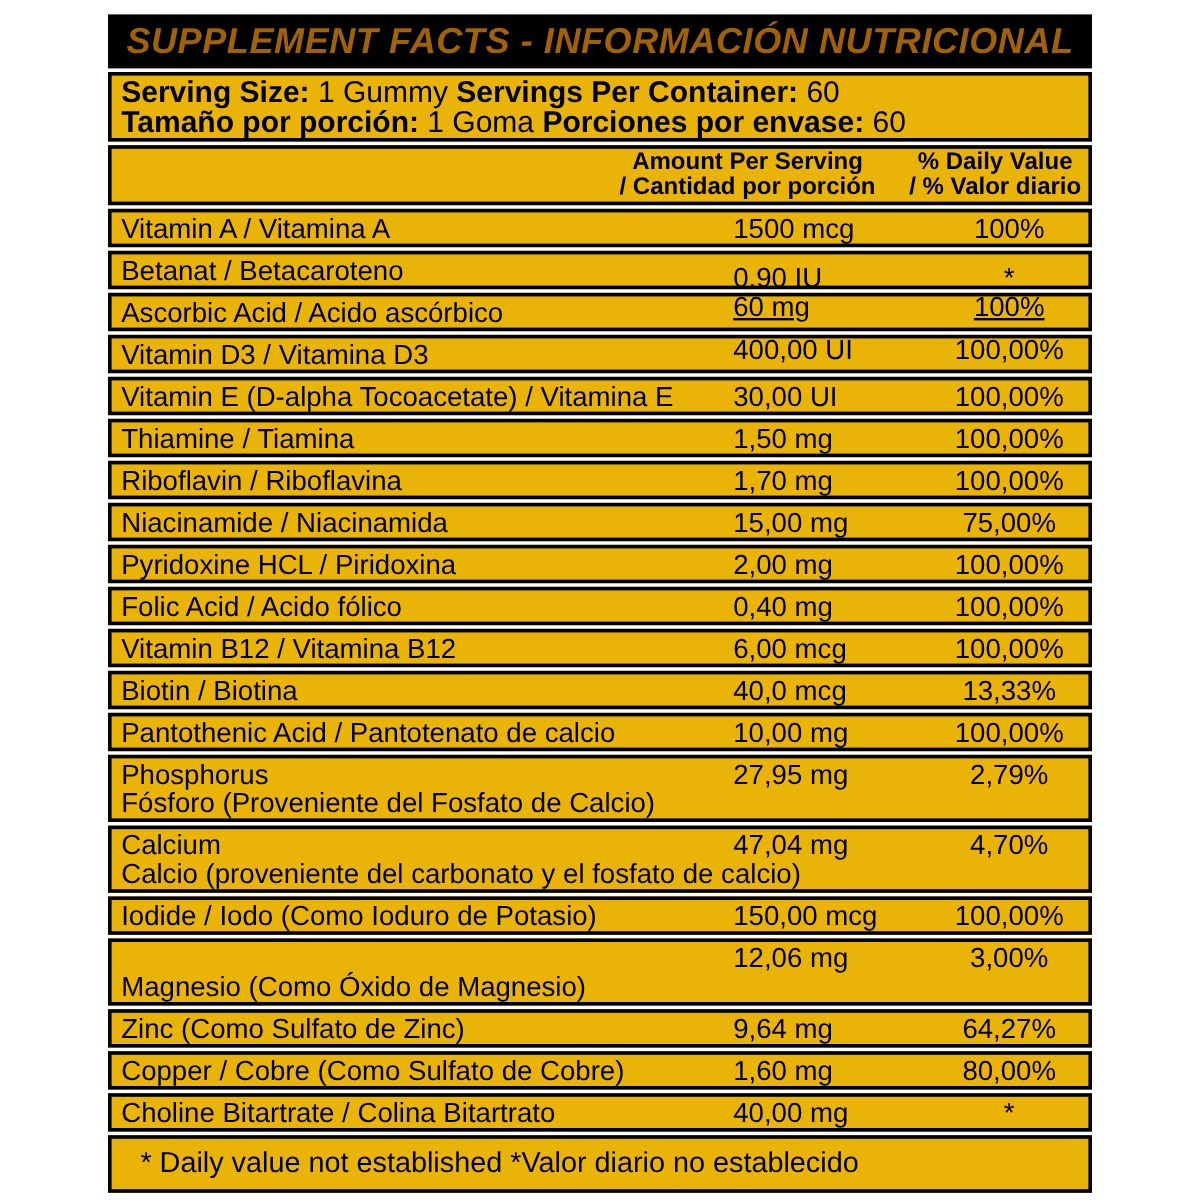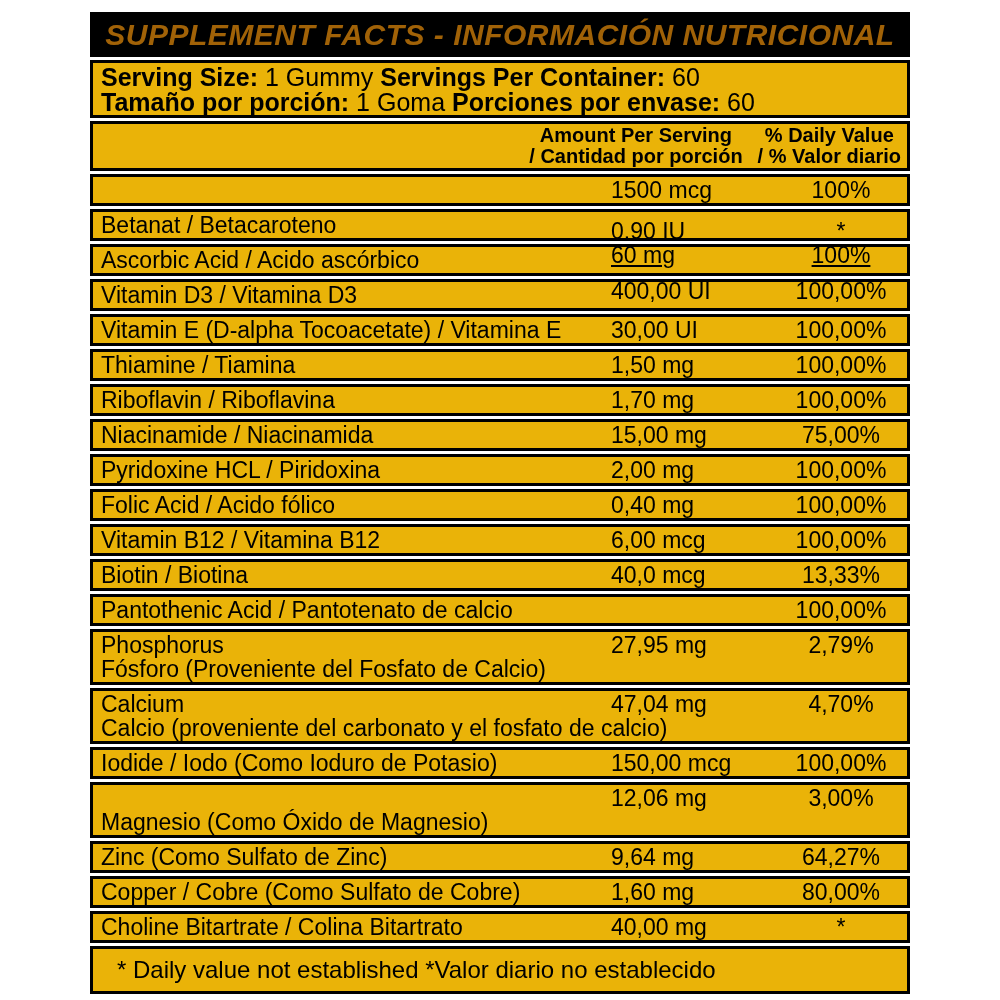--- a/index.html
+++ b/index.html
@@ -50,21 +50,21 @@
   }
   .serving .b { font-weight: bold; }
   .serving div { white-space: nowrap; }
 
   
   .colhdr {
     height: 50px;
     display: flex;
     justify-content: flex-end;
     align-items: center;
-    gap: 15px;
+    gap: 28px;
     padding-right: 6px;
     font-weight: bold;
     font-size: 20px;
     line-height: 21px;
     text-align: center;
   }
 
   
   .row {
     display: grid;
@@ -115,20 +115,21 @@
       <div>/ Cantidad por porción</div>
     </div>
     <div class="hdr-block">
       <div>% Daily Value</div>
       <div>/ % Valor diario</div>
     </div>
   </div>
 
   <div id="rows">
   <div class="box row">
+    <div class="name">Vitamin A / Vitamina A</div>
     <div class="amount">1500 mcg</div>
     <div class="dv">100%</div>
   </div>
 
   <div class="box row">
     <div class="name">Betanat / Betacaroteno</div>
     <div class="amount">0.90 IU</div>
     <div class="dv">*</div>
   </div>
 
@@ -187,20 +188,21 @@
   </div>
 
   <div class="box row">
     <div class="name">Biotin / Biotina</div>
     <div class="amount">40,0 mcg</div>
     <div class="dv">13,33%</div>
   </div>
 
   <div class="box row">
     <div class="name">Pantothenic Acid / Pantotenato de calcio</div>
+    <div class="amount">10,00 mg</div>
     <div class="dv">100,00%</div>
   </div>
 
   <div class="box row">
     <div class="name">Phosphorus</div>
     <div class="amount">27,95 mg</div>
     <div class="dv">2,79%</div>
   <div class="name2">Fósforo (Proveniente del Fosfato de Calcio)</div>
       </div>
 

